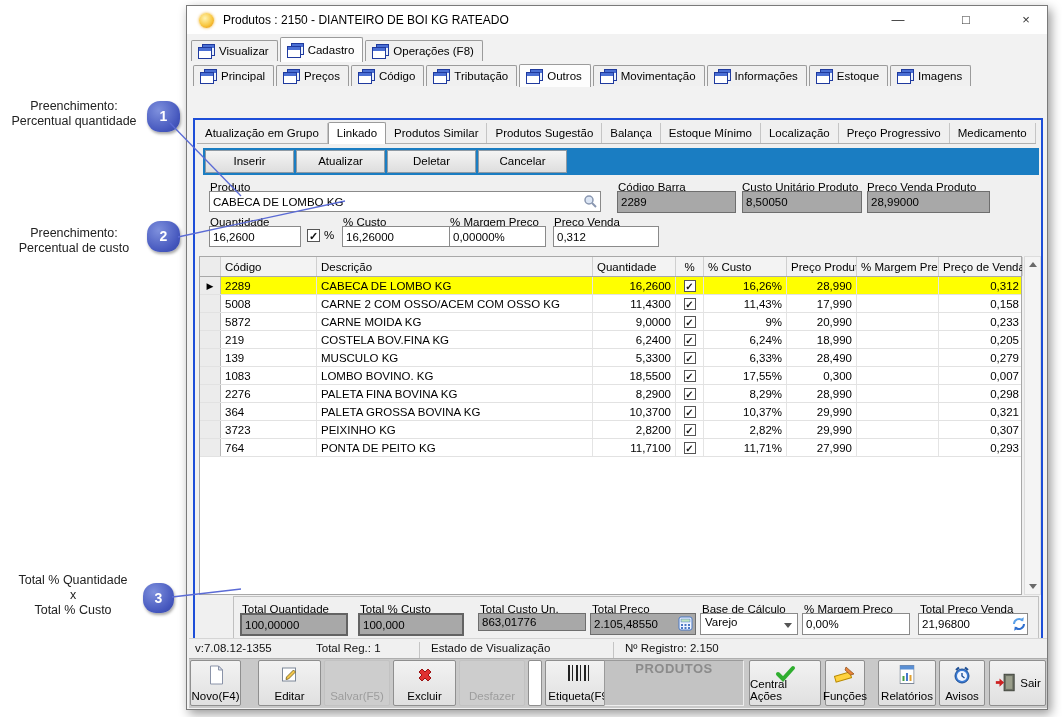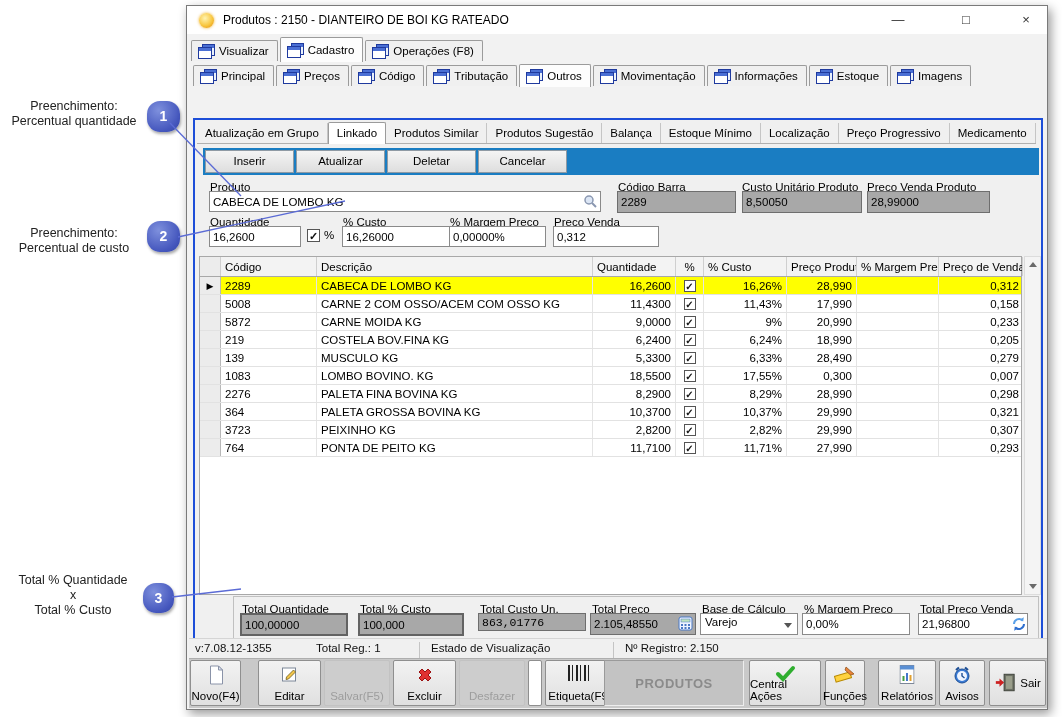--- a/index.html
+++ b/index.html
@@ -112,21 +112,21 @@
 
   
   #toolbar { position:absolute; left:2px; top:652px; width:858px; height:50px; background:#c9c9c9; border-top:1px solid #aeaeae; }
   .tbtn { position:absolute; top:1px; height:46px; background:linear-gradient(#f2f2f2,#e0e0e0);
     border:1px solid #8f8f8f; border-radius:2px; display:flex; flex-direction:column; align-items:center; justify-content:flex-end; padding-bottom:3px; font-size:11.5px; }
   .tbtn .ic { position:absolute; top:4px; left:50%; transform:translateX(-50%); }
   .tbtn.disabled { background:#cdcdcd; border-color:#c2c2c2; color:#9d9d9d; }
   .tbtn.sliver { background:#ffffff; }
   #produtos-panel { position:absolute; left:415px; top:1px; width:140px; height:46px; background:#c3c3c3;
     border:1px solid; border-color:#9a9a9a #ededed #ededed #9a9a9a;
-    color:#8b8b8b; font-weight:bold; font-size:13px; letter-spacing:.5px; display:flex; align-items:center; justify-content:center; }
+    color:#8b8b8b; font-weight:bold; font-size:13px; letter-spacing:.5px; display:flex; justify-content:center; }
   .tbtn.hor { flex-direction:row; justify-content:center; align-items:center; gap:4px; padding-bottom:0; }
   .barcode { display:inline-block; width:24px; height:16px;
     background:repeating-linear-gradient(90deg,#222 0 2px,transparent 2px 4px, #222 4px 5px, transparent 5px 8px); }
 </style>
 </head>
 <body>
 
 <div id="canvas">
 
   <svg id="annot-lines">
@@ -409,21 +409,21 @@
       </div>
 
       <div id="totalsbox">
         <span class="lbl" style="left:8px; top:6px;">Total Quantidade</span>
         <input class="inp gray thick" style="left: 6px; top: 16px; width: 108px;" readonly="" value="100,00000">
 
         <span class="lbl" style="left:126px; top:6px;">Total % Custo</span>
         <input class="inp gray thick" style="left: 124px; top: 16px; width: 106px;" readonly="" value="100,000">
 
         <span class="lbl" style="left:246px; top:6px;">Total Custo Un.</span>
-        <input class="inp gray" style="left: 244px; top: 16px; width: 108px; height: 18px; font-family: Liberation Mono, monospace;" readonly="" value="863,01776">
+        <input class="inp gray" style="left: 244px; top: 16px; width: 108px; height: 18px;" readonly="" value="863,01776">
 
         <span class="lbl" style="left:358px; top:6px;">Total Preço</span>
         <input class="inp gray" style="left: 356px; top: 16px; width: 106px; height: 22px; padding-right: 18px;" readonly="" value="2.105,48550">
         <span class="fieldicon" style="left:444px; top:19px;"><svg width="15" height="15" viewBox="0 0 15 15">
               <rect x="1" y="1" width="13" height="13" rx="2" fill="#eef4ff" stroke="#4a79c4"></rect>
               <rect x="3" y="3" width="9" height="3" fill="#bfe3bf" stroke="#4a79c4" stroke-width="0.5"></rect>
               <g fill="#4a79c4">
                 <rect x="3" y="8" width="2" height="2"></rect>
                 <rect x="6.5" y="8" width="2" height="2"></rect>
                 <rect x="10" y="8" width="2" height="2"></rect>

